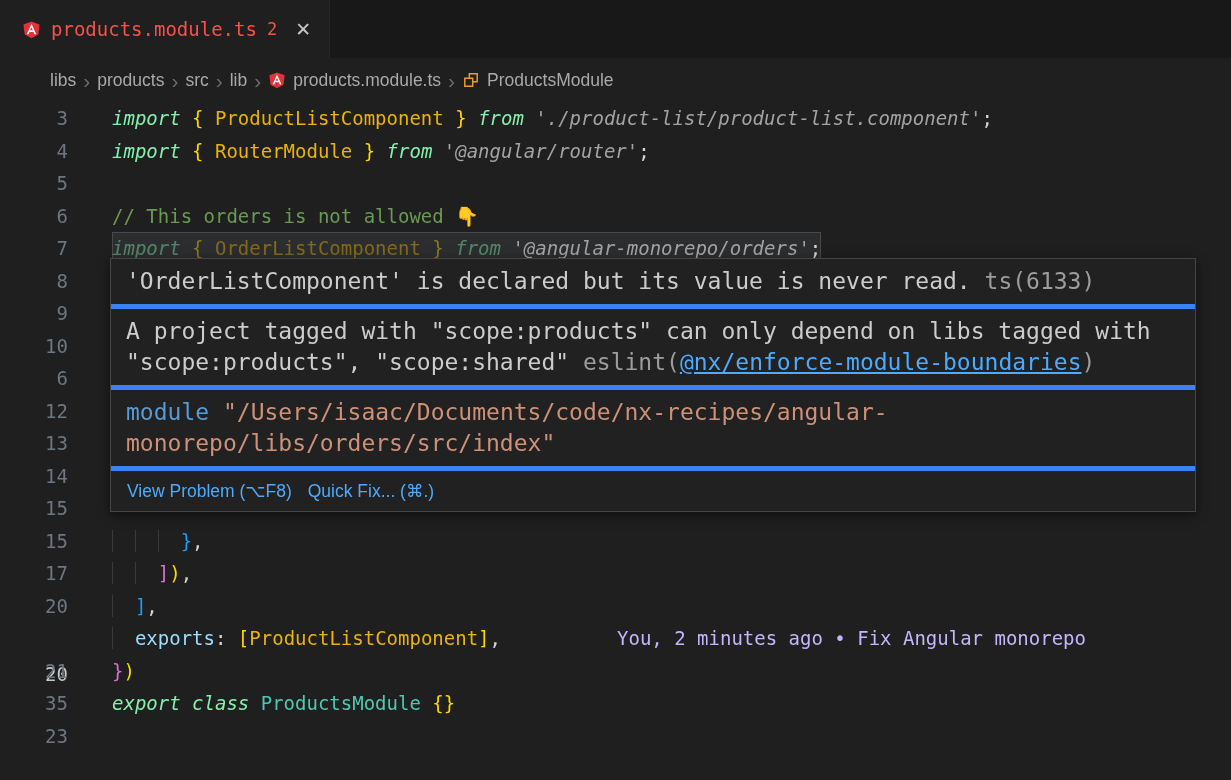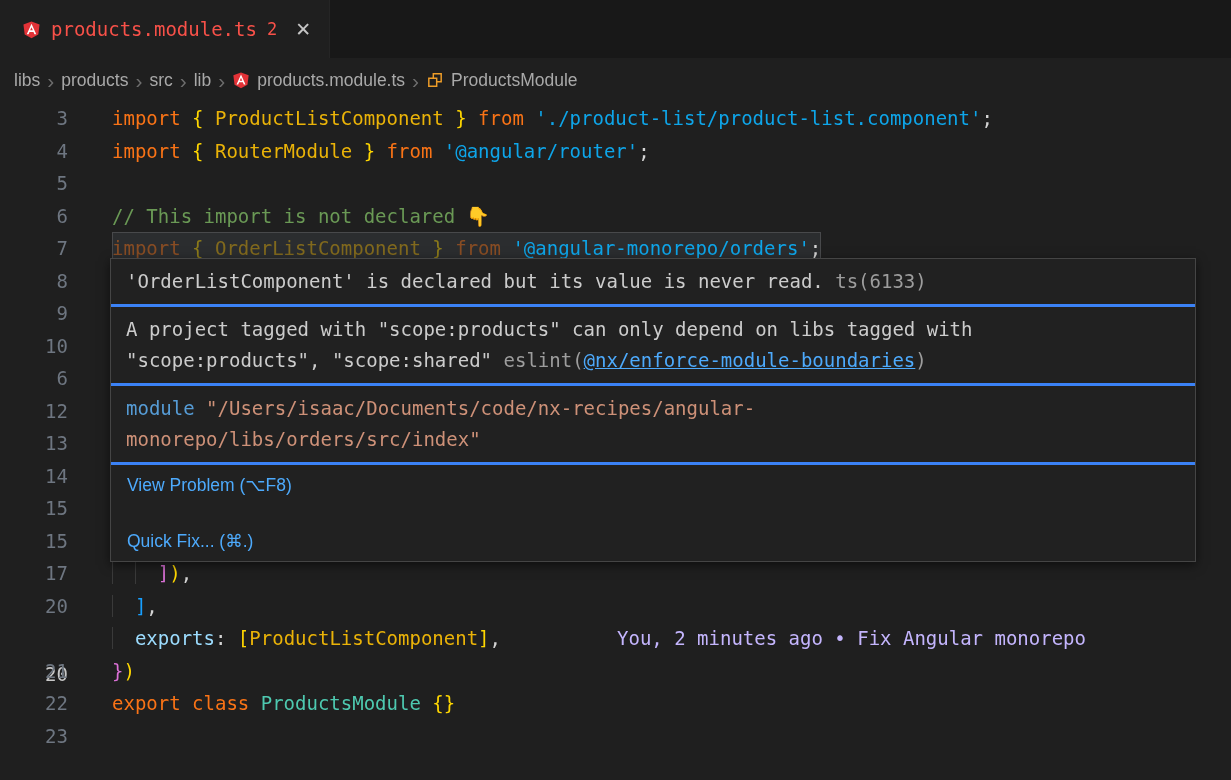--- a/index.html
+++ b/index.html
@@ -17,39 +17,39 @@
     display:flex; align-items:center; gap:10px;
     padding:0 18px 0 22px; background:#1f1f1f;
     border-right:1px solid #252525; cursor:pointer;
   }
   .tab-title { color:#f85149; font-size:19px; }
   .tab-badge { color:#f85149; font-size:17px; }
   .tab-close { color:#c5c5c5; font-size:19px; margin-left:8px; font-family:"DejaVu Sans",sans-serif; }
 
   
   .crumbs {
-    height:44px; display:flex; align-items:center; padding-left:14px;
+    height:44px; display:flex; align-items:center; padding-left:50px;
     font-family:"Liberation Sans","DejaVu Sans",sans-serif;
     font-size:17.5px; color:#a9a9a9; background:#1f1f1f;
   }
   .crumb { display:flex; align-items:center; gap:7px; cursor:pointer; }
   .chev { color:#6e6e6e; font-size:21px; padding:0 7px; line-height:1; }
 
   
   .editor { position:relative; }
   .line { display:flex; height:32.5px; line-height:32.5px; font-size:19px; white-space:pre; }
   .ln { width:68px; flex:none; text-align:right; color:#6e7681; cursor:pointer; }
   .ln.active { color:#c8c8c8;margin-top:36px; }
   .code { margin-left:44px; white-space:pre; color:#d4d4d4; }
 
-  .tk-kw   { color:#f97316; }
+  .tk-kw   { color:#86efac;font-style:italic; }
   .tk-cls  { color:#eab308; }
   .tk-cls2 { color:#4ec9b0; }
   .tk-prop { color:#9cdcfe; }
-  .tk-str  { color:#0ea5e9; }
+  .tk-str  { color:#a3a3a3;font-style:italic; }
   .tk-cmt  { color:#6a9955; }
   .tk-pln  { color:#d4d4d4; }
   .tk-b1   { color:#ffd700; }
   .tk-b2   { color:#da70d6; }
   .tk-b3   { color:#179fff; }
   .tk-emoji{ color:#f5c542; }
   .tk-dim  { opacity:.45; }
   .tk-ind  {
     background-image:repeating-linear-gradient(to right,#3a3a3a 0 1.2px,transparent 1.2px 22.88px);
   }
@@ -66,32 +66,32 @@
 
   .blame { color:#c4b5fd; margin-left:116px; }
 
   
   .hover {
     position:absolute; left:110px; top:258px; width:1086px;
     background:#212121; border:1px solid #454545;
     box-shadow:0 3px 10px rgba(0,0,0,.55); z-index:10;
   }
   .hover-row {
-    padding:7px 15px; border-bottom:3px solid #3b82f6;
-    font-size:19px; line-height:31px; white-space:pre-wrap; color:#cccccc;
+    padding:7px 15px; border-bottom:5px solid #3b82f6;
+    font-size:23px; line-height:31px; white-space:pre-wrap; color:#cccccc;
   }
   .hv-msg  { color:#cccccc; }
   .hv-src  { color:#9d9d9d; }
   .hv-link { color:#4daafc; text-decoration:underline; cursor:pointer; }
   .hv-kw   { color:#569cd6; }
   .hv-str  { color:#ce9178; }
   .hover-actions {
-    display:flex; gap:28px; padding:6px 16px; line-height:28px;
+    display:flex; gap:16px; padding:6px 16px; line-height:28px;
     font-family:"Liberation Sans","DejaVu Sans",sans-serif;
-    font-size:17.5px; color:#4daafc;flex-direction:column;
+    font-size:17.5px; color:#4daafc;
   }
   .hover-action { cursor:pointer; }
 </style>
 </head>
 <body>
 
 <div class="tabbar">
   <div class="tab">
     <span style="display:flex;">
       <svg width="19" height="19" viewBox="0 0 24 24">
@@ -139,36 +139,36 @@
         </svg>
       </span>
       <span>ProductsModule</span>
     </span>
   </div>
 
 <div class="editor" id="editor">
     <div class="line"><div class="ln">3</div><div class="code"><span class="tk-kw">import </span><span class="tk-b1">{ </span><span class="tk-cls">ProductListComponent</span><span class="tk-b1"> } </span><span class="tk-kw">from </span><span class="tk-str">'./product-list/product-list.component'</span><span class="tk-pln">;</span></div></div>
     <div class="line"><div class="ln">4</div><div class="code"><span class="tk-kw">import </span><span class="tk-b1">{ </span><span class="tk-cls">RouterModule</span><span class="tk-b1"> } </span><span class="tk-kw">from </span><span class="tk-str">'@angular/router'</span><span class="tk-pln">;</span></div></div>
     <div class="line"><div class="ln">5</div><div class="code"></div></div>
-    <div class="line"><div class="ln">6</div><div class="code"><span class="tk-cmt">// This import is not declared </span><span class="tk-emoji">👇</span></div></div>
+    <div class="line"><div class="ln">6</div><div class="code"><span class="tk-cmt">// This orders is not allowed </span><span class="tk-emoji">👇</span></div></div>
     <div class="line"><div class="ln">7</div><div class="code err-line"><span class="tk-kw tk-dim">import </span><span class="tk-b1 tk-dim">{ </span><span class="tk-cls tk-dim">OrderListComponent</span><span class="tk-b1 tk-dim"> } </span><span class="tk-kw tk-dim">from </span><span class="tk-str">'@angular-monorepo/orders'</span><span class="tk-pln">;</span></div></div>
     <div class="line"><div class="ln">8</div><div class="code"></div></div>
     <div class="line"><div class="ln">9</div><div class="code"></div></div>
     <div class="line"><div class="ln">10</div><div class="code"></div></div>
     <div class="line"><div class="ln">6</div><div class="code"></div></div>
     <div class="line"><div class="ln">12</div><div class="code"></div></div>
     <div class="line"><div class="ln">13</div><div class="code"></div></div>
     <div class="line"><div class="ln">14</div><div class="code"></div></div>
     <div class="line"><div class="ln">15</div></div>
     <div class="line"><div class="ln">15</div><div class="code"><span class="tk-ind">      </span><span class="tk-b3">}</span><span class="tk-pln">,</span></div></div>
     <div class="line"><div class="ln">17</div><div class="code"><span class="tk-ind">    </span><span class="tk-b2">]</span><span class="tk-b1">)</span><span class="tk-pln">,</span></div></div>
     <div class="line"><div class="ln">20</div><div class="code"><span class="tk-ind">  </span><span class="tk-b3">]</span><span class="tk-pln">,</span></div></div>
     <div class="line"><div class="ln active">20</div><div class="code"><span class="tk-ind">  </span><span class="tk-prop">exports</span><span class="tk-pln">: </span><span class="tk-b1">[</span><span class="tk-cls">ProductListComponent</span><span class="tk-b1">]</span><span class="tk-pln">,</span><span class="blame">You, 2 minutes ago • Fix Angular monorepo</span></div></div>
     <div class="line"><div class="ln">21</div><div class="code"><span class="tk-b2">}</span><span class="tk-b1">)</span></div></div>
-    <div class="line"><div class="ln">22</div><div class="code"><span class="tk-kw">export </span><span class="tk-kw">class </span><span class="tk-cls2">ProductsModule </span><span class="tk-b1">{}</span></div></div>
+    <div class="line"><div class="ln">35</div><div class="code"><span class="tk-kw">export </span><span class="tk-kw">class </span><span class="tk-cls2">ProductsModule </span><span class="tk-b1">{}</span></div></div>
     <div class="line"><div class="ln">23</div><div class="code"></div></div>
   </div>
 
 <div class="hover">
   <div id="hover-rows">
       <div class="hover-row"><span class="hv-msg">'OrderListComponent' is declared but its value is never read.</span><span class="hv-src"> ts(6133)</span></div>
       <div class="hover-row"><span class="hv-msg">A project tagged with "scope:products" can only depend on libs tagged with
 "scope:products", "scope:shared" </span><span class="hv-src">eslint(</span><span class="hv-link">@nx/enforce-module-boundaries</span><span class="hv-src">)</span></div>
       <div class="hover-row"><span class="hv-kw">module</span><span class="hv-str"> "/Users/isaac/Documents/code/nx-recipes/angular-
 monorepo/libs/orders/src/index"</span></div>

